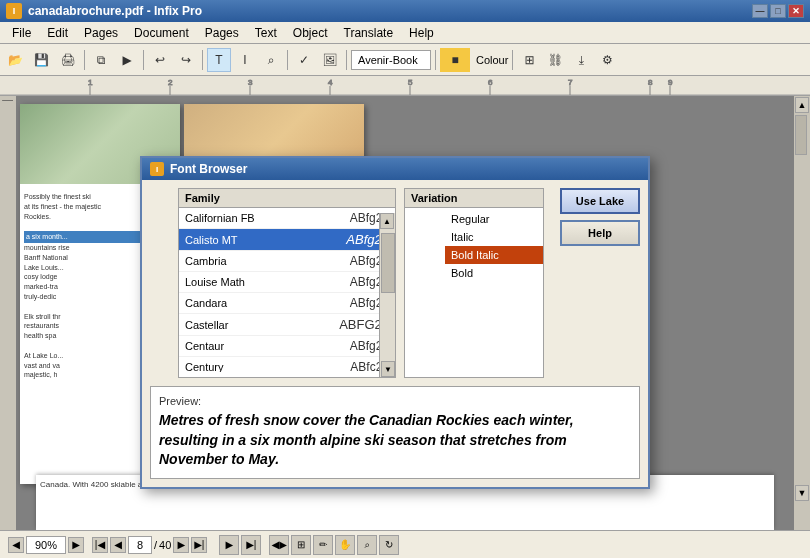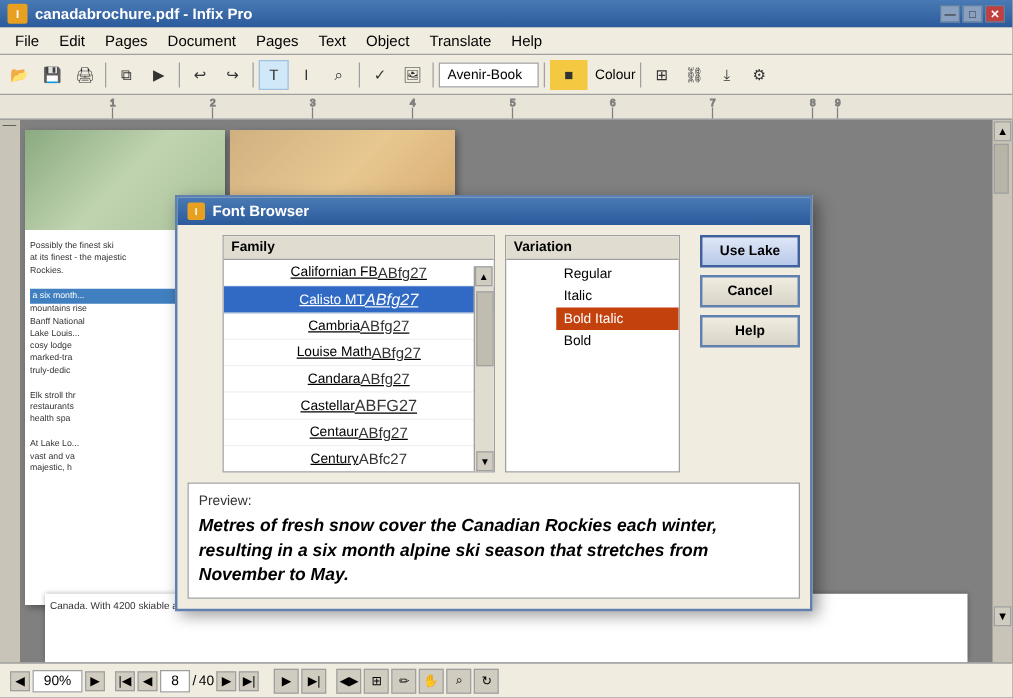--- a/index.html
+++ b/index.html
@@ -162,26 +162,25 @@
       font-weight: bold;
     }
     .family-list {
       height: calc(100% - 24px);
       overflow-y: hidden;
       position: relative;
     }
     .family-item {
       display: flex;
       align-items: center;
-      justify-content: center;
+      justify-content: space-between;
       padding: 3px 6px;
       cursor: pointer;
       font-size: 11px;
       border-bottom: 1px solid #f0f0f0;
-      text-decoration: underline;
     }
     .family-item.selected { background: #316ac5; color: white; }
     .family-name { font-size: 11px; }
     .family-preview { font-size: 12px; color: #333; }
     .family-item.selected .family-preview { color: white; }
 
     .variation-panel {
       width: 140px;
       border: 1px solid #a0a0a0;
       background: white;
@@ -501,21 +500,20 @@
                 <span>Bold Italic</span>
               </div>
               <div class="variation-item">
                 <span>Bold</span>
               </div>
             </div>
           </div>
 
           <div class="dialog-buttons">
             <button class="dialog-btn primary">Use Lake</button>
-            <button class="dialog-btn">Cancel</button>
             <button class="dialog-btn">Help</button>
           </div>
         </div>
 
         <div class="preview-section">
           <div class="preview-label">Preview:</div>
           <div class="preview-text">Metres of fresh snow cover the Canadian Rockies each winter, resulting in a six month alpine ski season that stretches from November to May.</div>
         </div>
       </div>
     </div>

